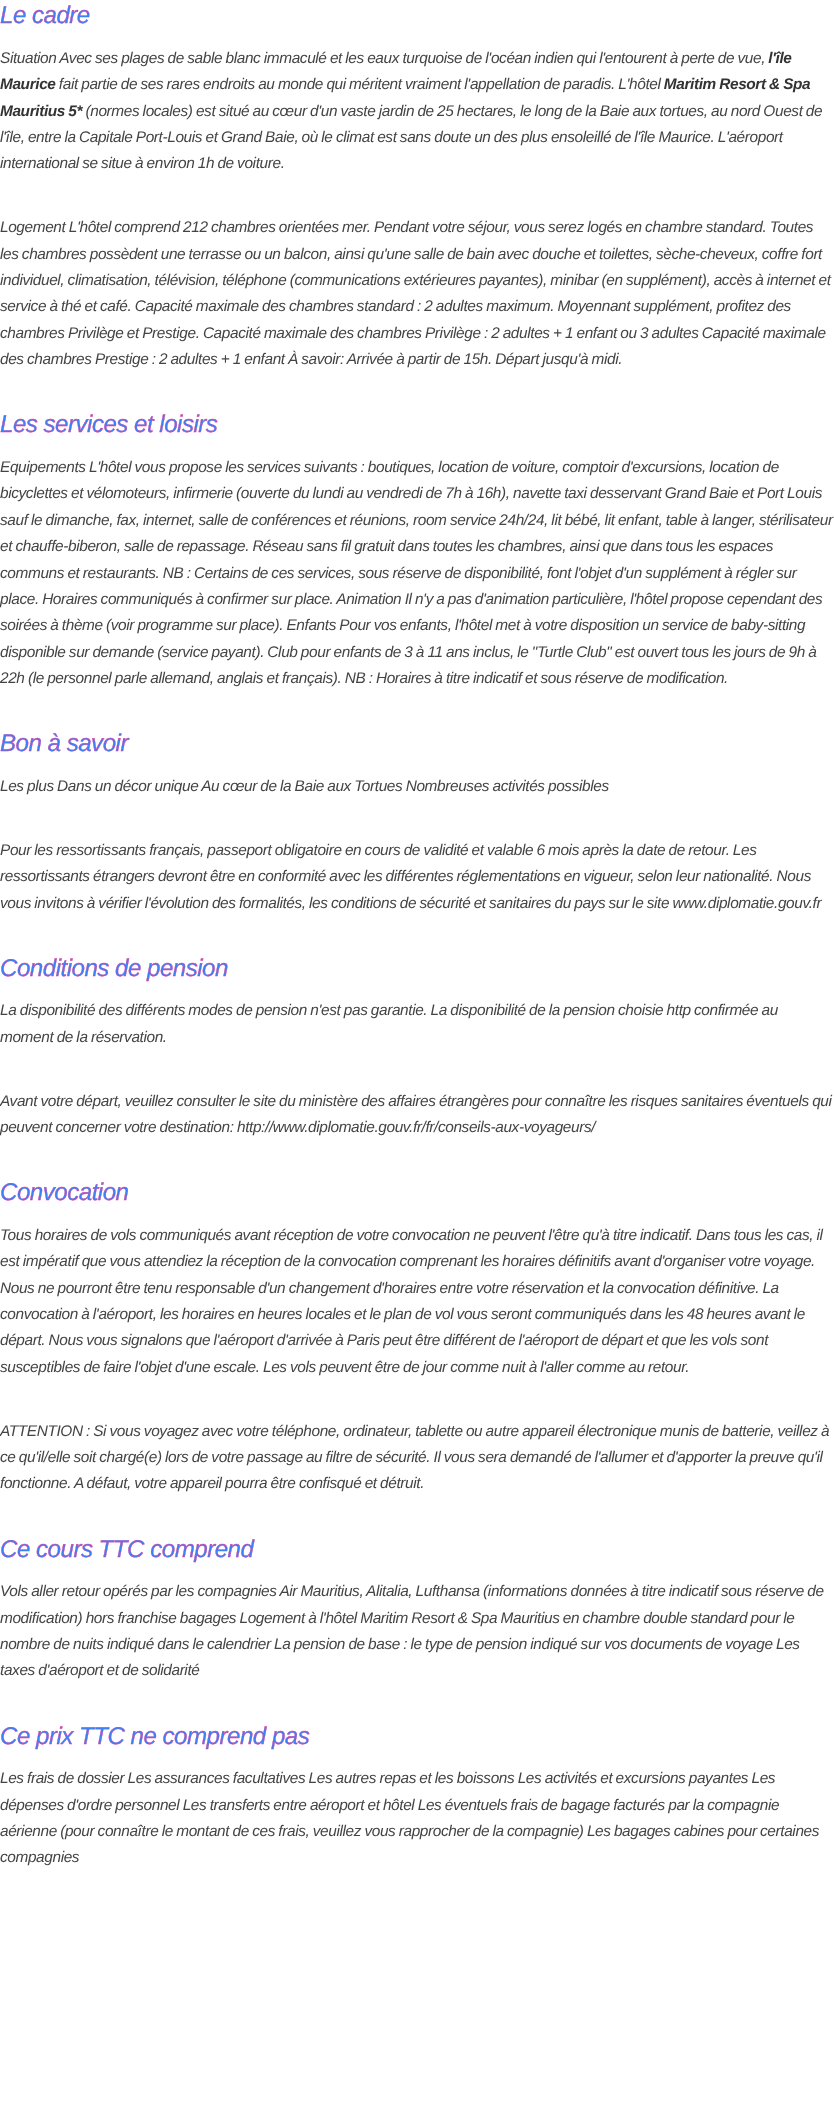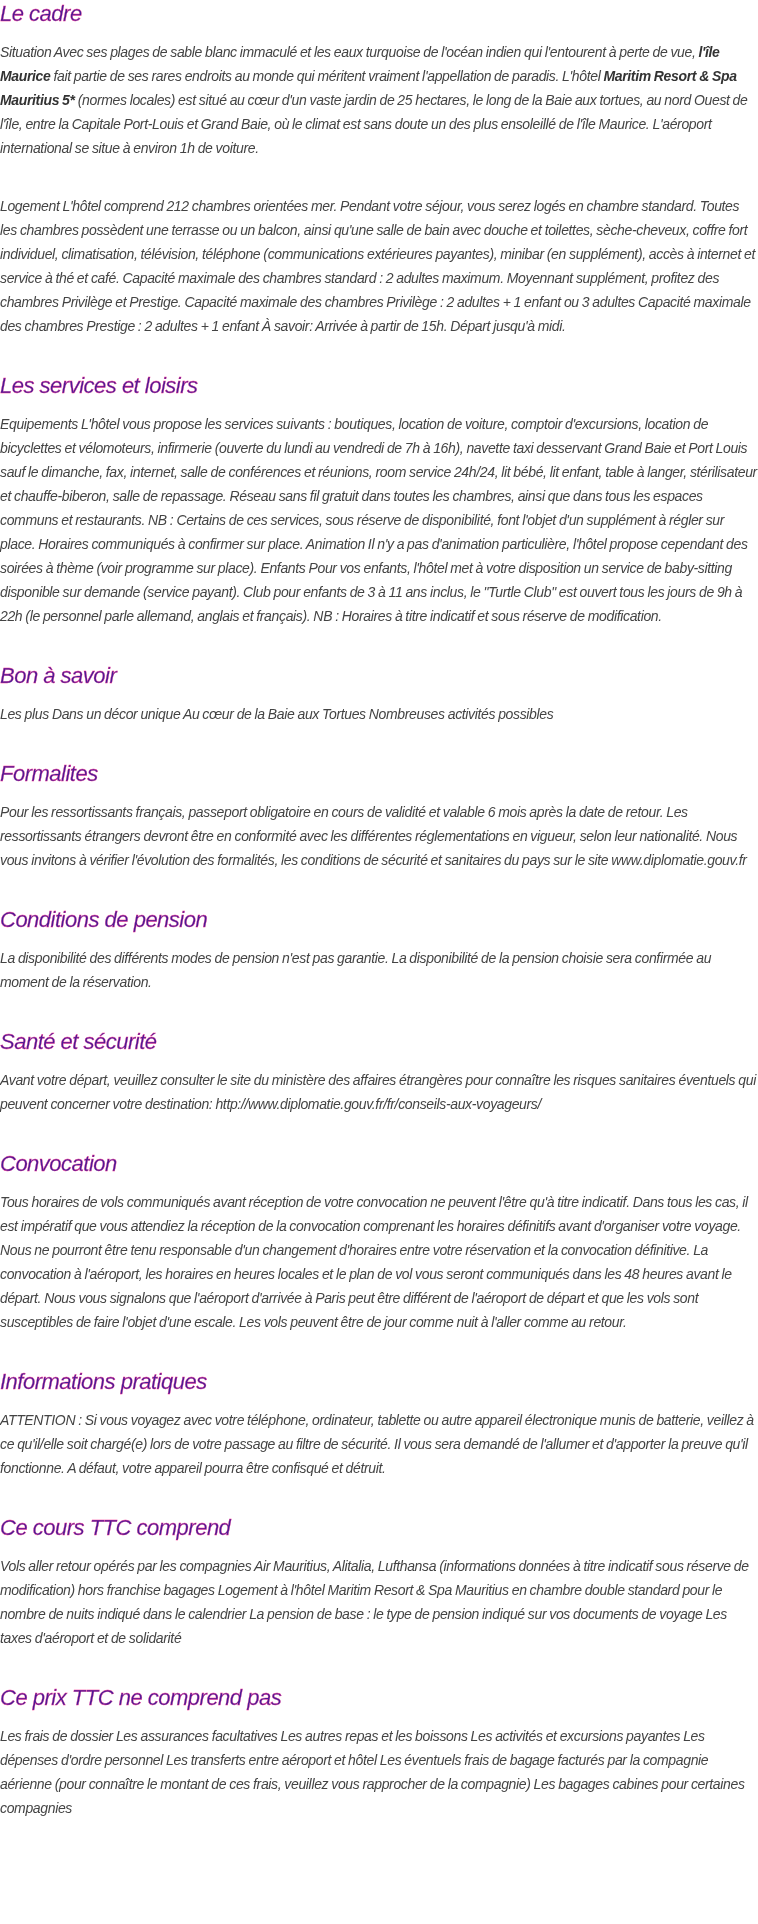--- a/index.html
+++ b/index.html
@@ -18,21 +18,21 @@
     padding: 0;
     box-sizing: border-box;
   }
   .section {
     margin: 0 0 34px 0;
   }
   .section-title {
     font-family: "Liberation Sans", sans-serif;
     font-style: italic;
     font-weight: normal;
-    color: #4c1d95;
+    color: #3b82f6;
     font-size: 22px;
     line-height: 28px;
     margin: 0 0 12px 0;
     letter-spacing: -0.5px;
     -webkit-text-stroke: 0.3px #fa2a8c;
   }
   .section-body {
     font-family: "Liberation Sans", sans-serif;
     font-style: italic;
     color: #444444;
@@ -65,41 +65,38 @@
     <h2 class="section-title">Les services et loisirs</h2>
     <p class="section-body">Equipements L'hôtel vous propose les services suivants : boutiques, location de voiture, comptoir d'excursions, location de bicyclettes et vélomoteurs, infirmerie (ouverte du lundi au vendredi de 7h à 16h), navette taxi desservant Grand Baie et Port Louis sauf le dimanche, fax, internet, salle de conférences et réunions, room service 24h/24, lit bébé, lit enfant, table à langer, stérilisateur et chauffe-biberon, salle de repassage. Réseau sans fil gratuit dans toutes les chambres, ainsi que dans tous les espaces communs et restaurants. NB : Certains de ces services, sous réserve de disponibilité, font l'objet d'un supplément à régler sur place. Horaires communiqués à confirmer sur place. Animation Il n'y a pas d'animation particulière, l'hôtel propose cependant des soirées à thème (voir programme sur place). Enfants Pour vos enfants, l'hôtel met à votre disposition un service de baby-sitting disponible sur demande (service payant). Club pour enfants de 3 à 11 ans inclus, le "Turtle Club" est ouvert tous les jours de 9h à 22h (le personnel parle allemand, anglais et français). NB : Horaires à titre indicatif et sous réserve de modification.</p>
   </section>
 
   <section class="section">
     <h2 class="section-title">Bon à savoir</h2>
     <p class="section-body">Les plus Dans un décor unique Au cœur de la Baie aux Tortues Nombreuses activités possibles</p>
   </section>
 
   <section class="section">
-    <h2 class="section-title">Formalites</h2>
     <p class="section-body">Pour les ressortissants français, passeport obligatoire en cours de validité et valable 6 mois après la date de retour. Les ressortissants étrangers devront être en conformité avec les différentes réglementations en vigueur, selon leur nationalité. Nous vous invitons à vérifier l'évolution des formalités, les conditions de sécurité et sanitaires du pays sur le site www.diplomatie.gouv.fr</p>
   </section>
 
   <section class="section">
     <h2 class="section-title">Conditions de pension</h2>
-    <p class="section-body">La disponibilité des différents modes de pension n'est pas garantie. La disponibilité de la pension choisie sera confirmée au moment de la réservation.</p>
+    <p class="section-body">La disponibilité des différents modes de pension n'est pas garantie. La disponibilité de la pension choisie http confirmée au moment de la réservation.</p>
   </section>
 
   <section class="section">
-    <h2 class="section-title">Santé et sécurité</h2>
     <p class="section-body">Avant votre départ, veuillez consulter le site du ministère des affaires étrangères pour connaître les risques sanitaires éventuels qui peuvent concerner votre destination: http://www.diplomatie.gouv.fr/fr/conseils-aux-voyageurs/</p>
   </section>
 
   <section class="section">
     <h2 class="section-title">Convocation</h2>
     <p class="section-body">Tous horaires de vols communiqués avant réception de votre convocation ne peuvent l'être qu'à titre indicatif. Dans tous les cas, il est impératif que vous attendiez la réception de la convocation comprenant les horaires définitifs avant d'organiser votre voyage. Nous ne pourront être tenu responsable d'un changement d'horaires entre votre réservation et la convocation définitive. La convocation à l'aéroport, les horaires en heures locales et le plan de vol vous seront communiqués dans les 48 heures avant le départ. Nous vous signalons que l'aéroport d'arrivée à Paris peut être différent de l'aéroport de départ et que les vols sont susceptibles de faire l'objet d'une escale. Les vols peuvent être de jour comme nuit à l'aller comme au retour.</p>
   </section>
 
   <section class="section">
-    <h2 class="section-title">Informations pratiques</h2>
     <p class="section-body">ATTENTION : Si vous voyagez avec votre téléphone, ordinateur, tablette ou autre appareil électronique munis de batterie, veillez à ce qu'il/elle soit chargé(e) lors de votre passage au filtre de sécurité. Il vous sera demandé de l'allumer et d'apporter la preuve qu'il fonctionne. A défaut, votre appareil pourra être confisqué et détruit.</p>
   </section>
 
   <section class="section">
     <h2 class="section-title">Ce cours TTC comprend</h2>
     <p class="section-body">Vols aller retour opérés par les compagnies Air Mauritius, Alitalia, Lufthansa (informations données à titre indicatif sous réserve de modification) hors franchise bagages Logement à l'hôtel Maritim Resort &amp; Spa Mauritius en chambre double standard pour le nombre de nuits indiqué dans le calendrier La pension de base : le type de pension indiqué sur vos documents de voyage Les taxes d'aéroport et de solidarité</p>
   </section>
 
   <section class="section">
     <h2 class="section-title">Ce prix TTC ne comprend pas</h2>

